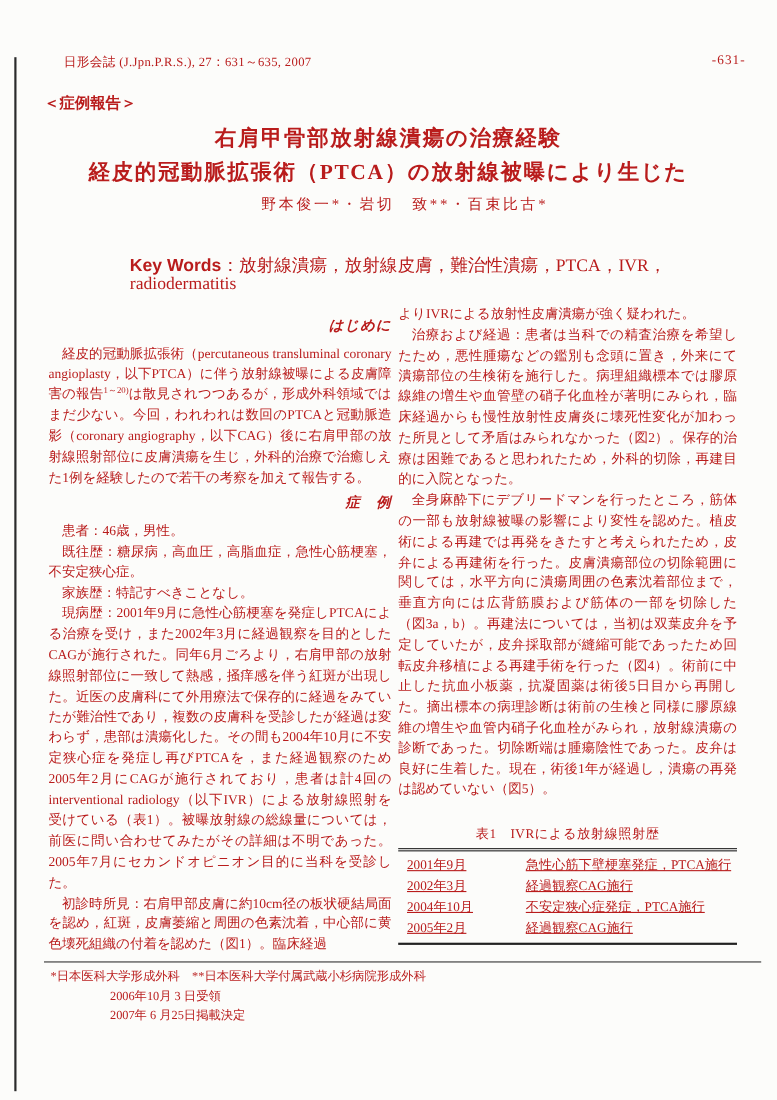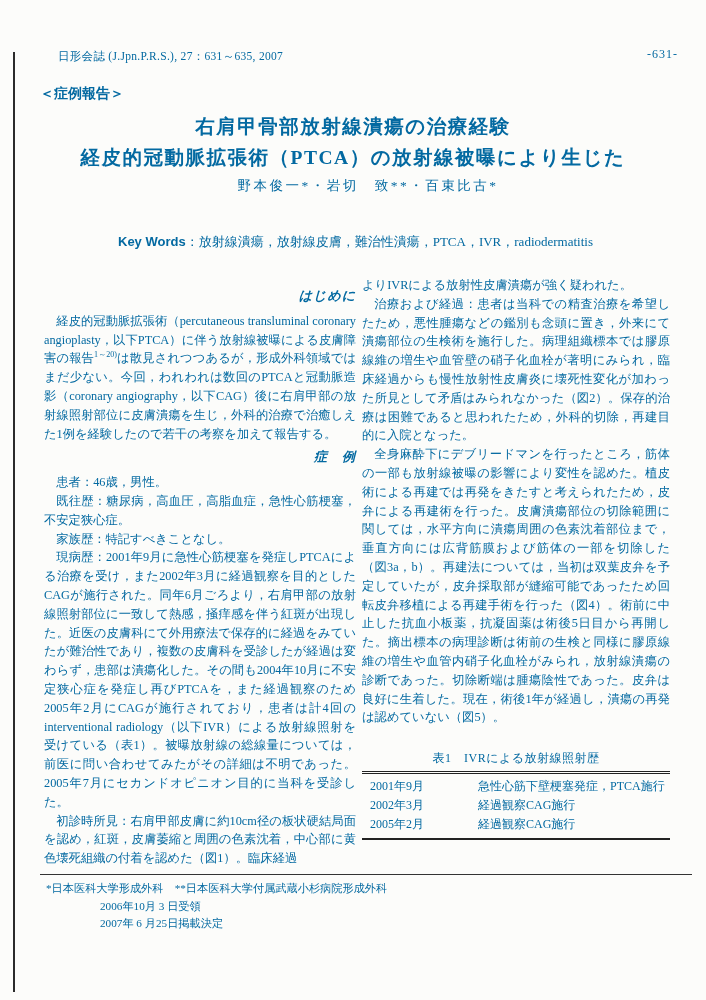--- a/index.html
+++ b/index.html
@@ -1,20 +1,20 @@
 <!DOCTYPE html>
 <html><head>
 <meta charset="utf-8">
 <style>
   html,body{margin:0;padding:0;background:#e8e8e6;}
   .page{
     position:relative;
     width:706px;height:1000px;
     background:#fcfcfa;
-    color:#0369a1;
+    color:#b91c1c;
     font-family:"Liberation Serif","DejaVu Serif",serif;
     overflow:hidden;
     margin:0 auto;
   }
   .scan-edge{
     position:absolute;left:13px;top:52px;width:2px;height:940px;
     background:#2b2b2b;
   }
   .journal-line{
     position:absolute;left:58px;top:49px;
@@ -33,21 +33,21 @@
     position:absolute;top:111px;left:0;width:706px;
     text-align:center;font-weight:bold;
     font-size:19.5px;line-height:31px;letter-spacing:1.5px;
   }
   .authors{
     position:absolute;top:177px;left:0;width:706px;
     text-align:center;font-size:13.5px;letter-spacing:2.5px;padding-left:15px;
   }
   .keywords{
     position:absolute;top:233px;left:118px;width:520px;
-    font-size:13px;line-height:17px;
+    font-size:16px;line-height:17px;
   }
   .kw-label{
     font-family:"Liberation Sans","DejaVu Sans",sans-serif;
     font-weight:bold;
   }
   .column{
     position:absolute;
     font-size:12.3px;line-height:18.8px;
     text-align:justify;
   }
@@ -65,20 +65,21 @@
     position:absolute;left:362px;top:750px;width:308px;
     font-size:12px;
   }
   .tbl-caption{
     text-align:center;margin:0 0 4px 0;letter-spacing:.5px;
   }
   .tbl{
     border-top:3px double #222;
     border-bottom:2px solid #222;
     padding:3px 0 4px 0;
+    text-decoration:underline;
   }
   .tbl-row{display:flex;line-height:19px;}
   .tbl-date{width:108px;padding-left:8px;white-space:nowrap;}
   .tbl-event{flex:1;}
   .foot-rule{
     position:absolute;left:40px;top:874px;width:652px;
     border-top:1.5px solid #333;
   }
   .footnote{
     position:absolute;left:46px;top:880px;
@@ -131,20 +132,24 @@
     <div class="tbl">
       <div class="tbl-row">
         <span class="tbl-date">2001年9月</span>
         <span class="tbl-event">急性心筋下壁梗塞発症，PTCA施行</span>
       </div>
       <div class="tbl-row">
         <span class="tbl-date">2002年3月</span>
         <span class="tbl-event">経過観察CAG施行</span>
       </div>
       <div class="tbl-row">
+        <span class="tbl-date">2004年10月</span>
+        <span class="tbl-event">不安定狭心症発症，PTCA施行</span>
+      </div>
+      <div class="tbl-row">
         <span class="tbl-date">2005年2月</span>
         <span class="tbl-event">経過観察CAG施行</span>
       </div>
     </div>
   </div>
 
   <div class="foot-rule"></div>
 
   <div class="footnote">
     <div>*日本医科大学形成外科　**日本医科大学付属武蔵小杉病院形成外科</div>

